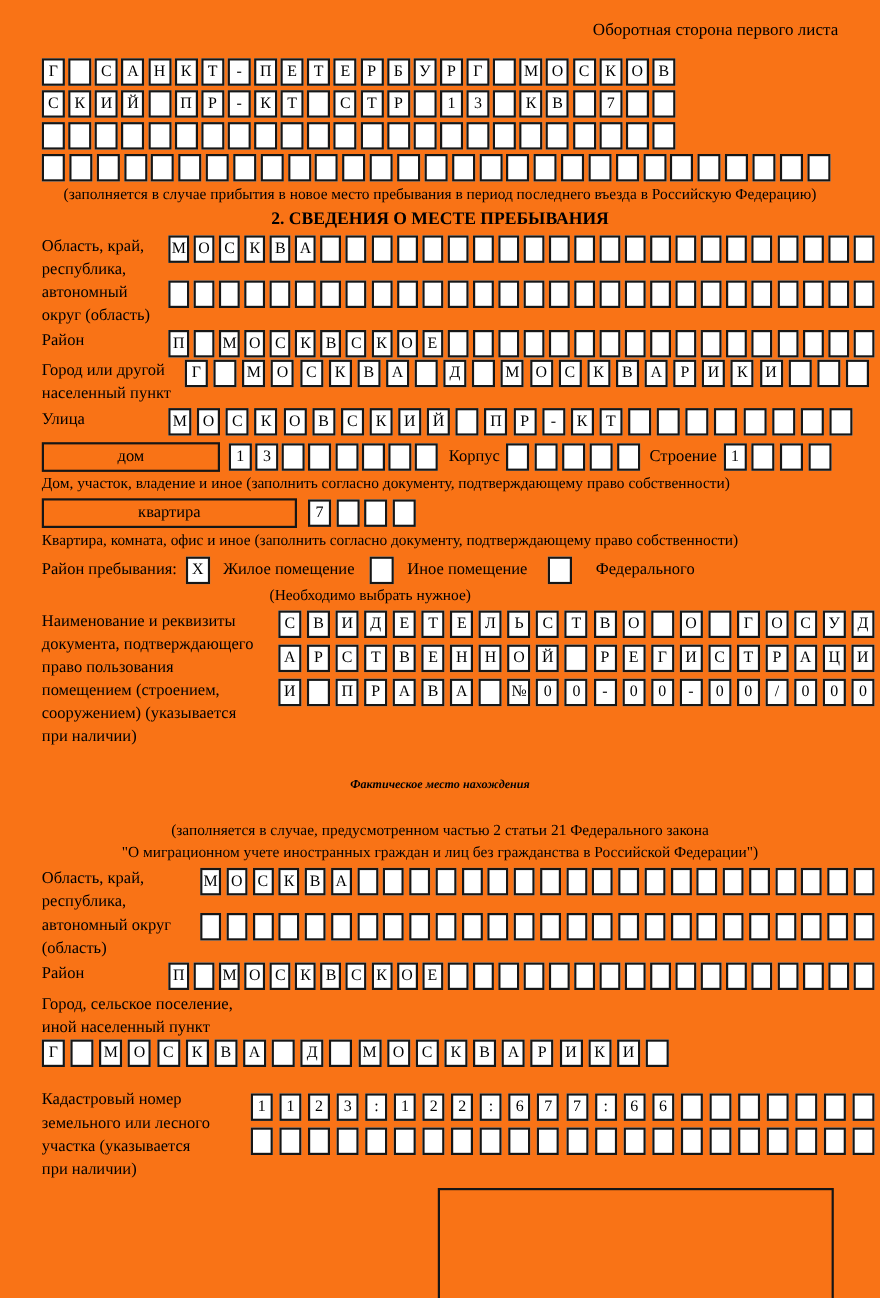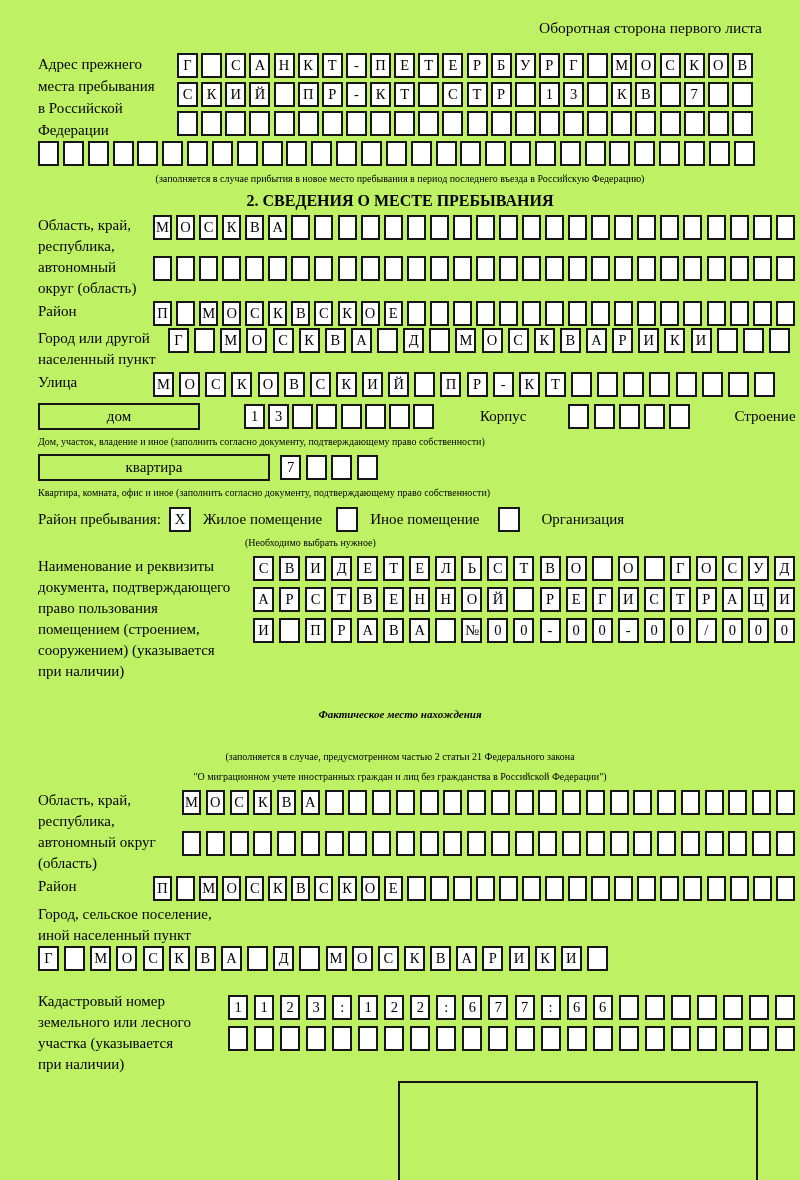--- a/index.html
+++ b/index.html
@@ -1,17 +1,17 @@
 <!DOCTYPE html>
 <html><head>
 <meta charset="utf-8">
 <style>
   * { margin:0; padding:0; box-sizing:border-box; }
   body { background:#fff; font-family:"Liberation Serif", serif; color:#000; }
-  .page { position:relative; width:800px; height:1180px; background:#bef264; overflow:hidden;
+  .page { position:relative; width:800px; height:1180px; background:#f97316; overflow:hidden;
           padding:18px 0 0 38px; }
   .top-note { width:724px; text-align:right; font-size:15.5px; line-height:19px; }
 
   .row { display:flex; align-items:flex-start; }
   .lbl { font-size:15px; line-height:21px; flex-shrink:0; }
   .stack { display:flex; flex-direction:column; }
 
   .cells { display:flex; justify-content:space-between; flex-shrink:0; }
   .cell { display:inline-flex; align-items:center; justify-content:center;
           width:21px; height:25px; border:2px solid #161616; background:#fff;
@@ -25,21 +25,21 @@
   .r-doc   { width:542px; } .r-doc .cell { width:21px; }
   .r-regionf{ width:613px; } .r-regionf .cell { width:19px; }
   .r-cityf { width:570px; } .r-cityf .cell { width:21px; }
   .r-cad   { width:567px; } .r-cad .cell { width:20px; }
   .g8 { width:190px; } .g5 { width:122px; } .g4 { width:98px; }
 
   .mb4 > .cells, .mb4 > .cellrow { margin-bottom:4px; }
   .gap16 > .cells { margin-bottom:16px; }
   .gap6 > .cells { margin-bottom:6px; }
 
-  .caption { font-size:10px; line-height:17px; }
+  .caption { font-size:14px; line-height:17px; }
   .cap-center { text-align:center; width:760px; margin-left:-18px; }
   .sec-title { width:724px; text-align:center; font-weight:bold; font-size:16px; line-height:20px; }
 
   .big-box { height:27px; border:2px solid #161616; display:flex; align-items:center;
              justify-content:center; font-size:15px; flex-shrink:0; }
   .dom-box { width:162px; }
   .kv-box  { width:232px; }
   .inline-lbl { font-size:15px; line-height:27px; flex-shrink:0; }
 
   .chk-row { align-items:center; }
@@ -49,21 +49,20 @@
   .stamp-box { width:360px; height:172px; border:2px solid #161616; margin-left:360px; }
 </style>
 </head>
 <body>
 
 <div class="page">
 
   <div class="top-note">Оборотная сторона первого листа</div>
 
   <div class="row" style="margin-top:16px;">
-    <div class="lbl" style="width:139px; line-height:22px;">Адрес прежнего<br>места пребывания<br>в Российской<br>Федерации</div>
     <div class="stack mb4">
       <div class="cells r-prev">
           <span class="cell">Г</span>
           <span class="cell"></span>
           <span class="cell">С</span>
           <span class="cell">А</span>
           <span class="cell">Н</span>
           <span class="cell">К</span>
           <span class="cell">Т</span>
           <span class="cell">-</span>
@@ -326,21 +325,21 @@
         <span class="cell"></span>
         <span class="cell"></span>
         <span class="cell"></span>
         <span class="cell"></span>
         <span class="cell"></span>
         <span class="cell"></span>
         <span class="cell"></span>
       </div>
   </div>
 
-  <div class="row" style="margin-top:6px; align-items:center;gap:36px;">
+  <div class="row" style="margin-top:6px; align-items:center;">
     <div class="big-box dom-box">дом</div>
     <div class="cells g8" style="margin-left:8px;">
         <span class="cell">1</span>
         <span class="cell">3</span>
         <span class="cell"></span>
         <span class="cell"></span>
         <span class="cell"></span>
         <span class="cell"></span>
         <span class="cell"></span>
         <span class="cell"></span>
@@ -380,21 +379,21 @@
         <span class="cell">X</span>
       </span>
     <span class="chk-lbl" style="margin-left:12px;">Жилое помещение</span>
     <span class="cells" style="margin-left:14px;">
         <span class="cell"></span>
       </span>
     <span class="chk-lbl" style="margin-left:12px;">Иное помещение</span>
     <span class="cells" style="margin-left:18px;">
         <span class="cell"></span>
       </span>
-    <span class="chk-lbl" style="margin-left:22px;">Организация</span>
+    <span class="chk-lbl" style="margin-left:22px;">Федерального</span>
   </div>
   <div class="caption" style="margin-left:207px; margin-top:2px;">(Необходимо выбрать нужное)</div>
 
   <div class="row" style="margin-top:5px;">
     <div class="lbl" style="width:215px;">Наименование и реквизиты<br>документа, подтверждающего<br>право пользования<br>помещением (строением,<br>сооружением) (указывается<br>при наличии)</div>
     <div class="stack gap6">
       <div class="cells r-doc">
           <span class="cell">С</span>
           <span class="cell">В</span>
           <span class="cell">И</span>

